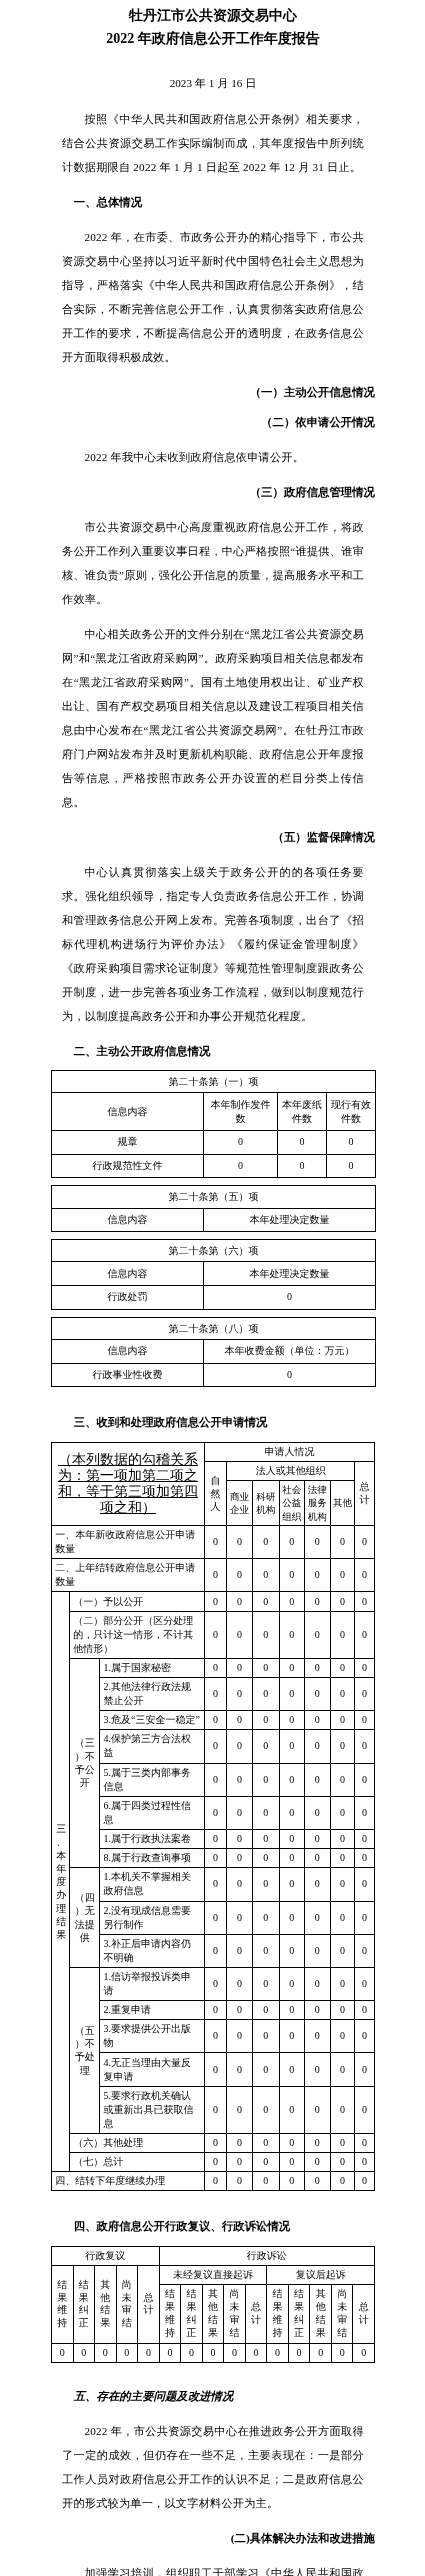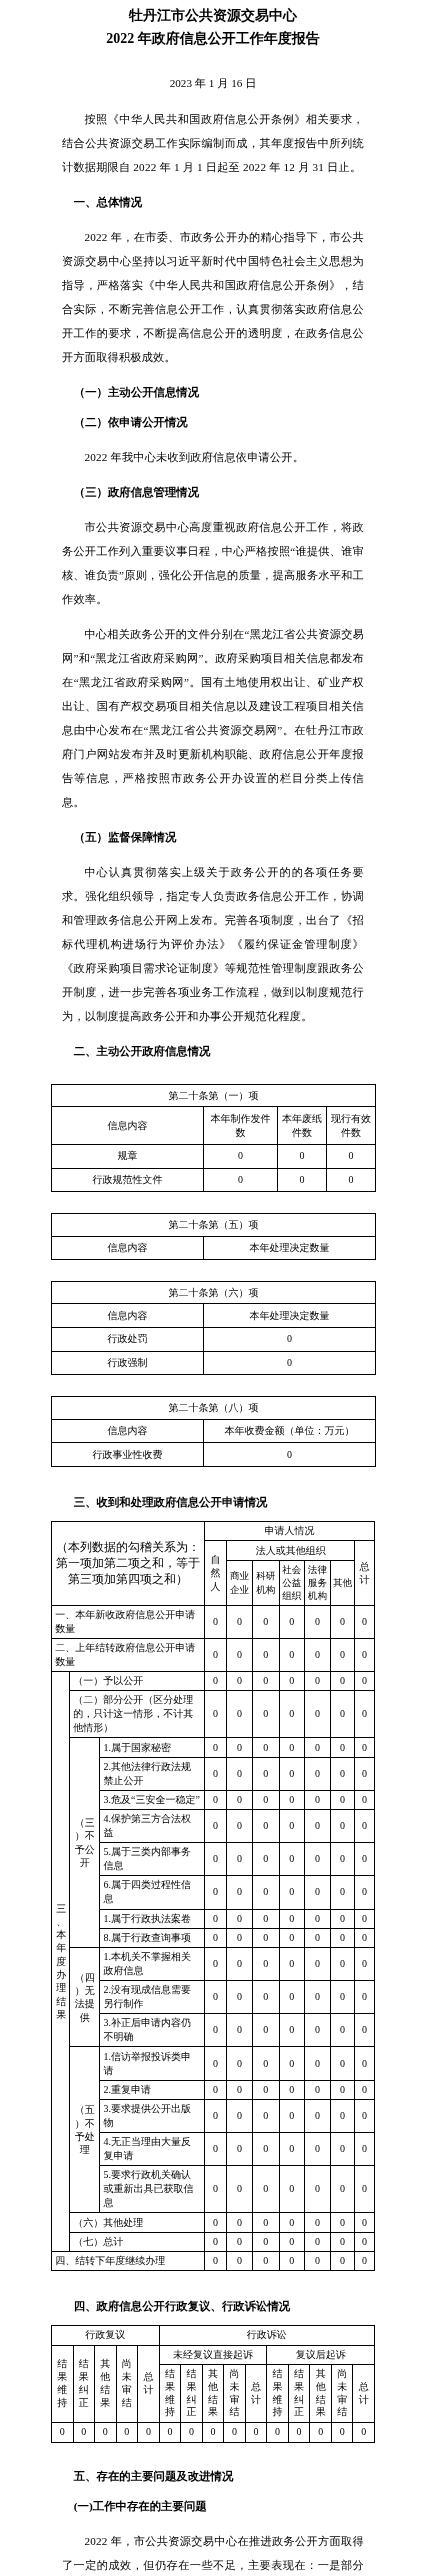--- a/index.html
+++ b/index.html
@@ -1,31 +1,31 @@
 <!DOCTYPE html>
 <html style="font-size:8.5px"><head>
 <meta charset="utf-8">
 <style>
   html,body{margin:0;padding:0;background:#ffffff;}
   .page{width:426px;min-height:2576px;box-sizing:border-box;padding:5.3px 51px 37px 51px;background:#ffffff;color:#000;}
   .doc-title{font-family:"Liberation Serif","DejaVu Serif",serif;font-size:14px;font-weight:bold;text-align:center;line-height:22.3px;margin:0;}
   .doc-date{font-family:"Liberation Serif","DejaVu Serif",serif;font-size:11.2px;text-align:center;line-height:23.4px;margin:22.3px 0 0 0;}
   .body-p{font-family:"Liberation Serif","DejaVu Serif",serif;font-size:11.2px;line-height:24px;text-align:justify;text-indent:2em;margin:11px;letter-spacing:0.2px;}
   .h-major{font-family:"Liberation Sans","DejaVu Sans",sans-serif;font-size:11.4px;font-weight:bold;line-height:24px;margin:6.4px 0 0 0;text-indent:2em;}
-  .h-sub{font-family:"Liberation Serif","DejaVu Serif",serif;font-size:11.4px;font-weight:bold;line-height:24px;margin:6.4px 0 0 0;text-indent:2em;}
+  .h-sub{font-family:"Liberation Serif","DejaVu Serif",serif;font-size:11.4px;font-weight:bold;line-height:24px;margin:6.4px 0 0 0;text-indent:2em;text-align:right;}
   .mt-sec{margin-top:23px;}
   table{border-collapse:collapse;width:100%;table-layout:fixed;background:#fff;}
   td,th{border:0.5px solid #000;font-family:"Liberation Serif","DejaVu Serif",serif;font-size:10px;font-weight:normal;padding:2.1px 2.7px;text-align:center;vertical-align:middle;line-height:14px;word-wrap:break-word;}
-  .t20{margin-top:21px;margin-bottom:4.3px;padding-left:36px;}
+  .t20{margin-top:7px;margin-bottom:4.3px;padding-left:36px;}
   .t20 .cap{line-height:15px;padding:3.2px 2.1px;}
   .t20 .hd{padding:4.3px 2.1px;}
   .t20 .lblcell{padding:4.3px 2.1px;}
   .num{text-align:center;}
   .t3{margin-top:7.4px;}
-  .t3 .note{font-size:12px;line-height:16px;padding:4.3px 3.2px;}
+  .t3 .note{font-size:14px;line-height:16px;padding:4.3px 3.2px;text-decoration:underline;}
   .t3 .hd2{font-size:9.6px;padding:2.1px 1.1px;word-break:break-all;line-height:13.3px;}
   .vert{word-break:break-all;line-height:13.3px;padding:3.2px 4.3px;font-size:10px;}
   .t3 .lbl{text-align:left;padding:2.1px 3.2px;}
   .t3 .grp{word-break:break-all;line-height:13.3px;padding:2.1px 2.1px;}
   .t4{margin-top:7.4px;}
   .t4 .vert{line-height:12.8px;padding:3.2px 4.3px;}
 </style>
 </head>
 <body>
 
@@ -112,24 +112,20 @@
     <tbody>
         <tr>
       <td class="cap" colspan="2">第二十条第（六）项</td>
     </tr>
     <tr>
       <td class="hd">信息内容</td>
       <td class="hd">本年处理决定数量</td>
     </tr>
     <tr>
       <td class="lblcell">行政处罚</td>
-      <td class="num">0</td>
-    </tr>
-    <tr>
-      <td class="lblcell">行政强制</td>
       <td class="num">0</td>
     </tr>
   </tbody>
     </table>
 
   <table class="t20">
     <colgroup>
         <col style="width:152px">
         <col style="width:172px">
       </colgroup>
@@ -459,22 +455,21 @@
           <td class="num">0</td>
           <td class="num">0</td>
           <td class="num">0</td>
           <td class="num">0</td>
           <td class="num">0</td>
           <td class="num">0</td>
         </tr>
   </tbody>
     </table>
 
-  <h2 class="h-major" style="margin-top:21px;">五、存在的主要问题及改进情况</h2>
-
-  <h3 class="h-sub">(一)工作中存在的主要问题</h3>
+  <h2 class="h-major" style="margin-top:21px;font-style:italic;">五、存在的主要问题及改进情况</h2>
+
   <p class="body-p">2022 年，市公共资源交易中心在推进政务公开方面取得了一定的成效，但仍存在一些不足，主要表现在：一是部分工作人员对政府信息公开工作的认识不足；二是政府信息公开的形式较为单一，以文字材料公开为主。</p>
 
   <h3 class="h-sub">(二)具体解决办法和改进措施</h3>
   <p class="body-p">加强学习培训，组织职工干部学习《中华人民共和国政府信息公开条例》和省市关于政务公开工作文件精神，深刻领会精神实质，提高思想认识不断增强做好政务公开工作的责任感和使命感，不断改进工作作风和方式方法。丰富政府信息公形式，如用图片或者表格等形式公开政府信息。</p>
 
 </div>
 
 
 </body></html>

